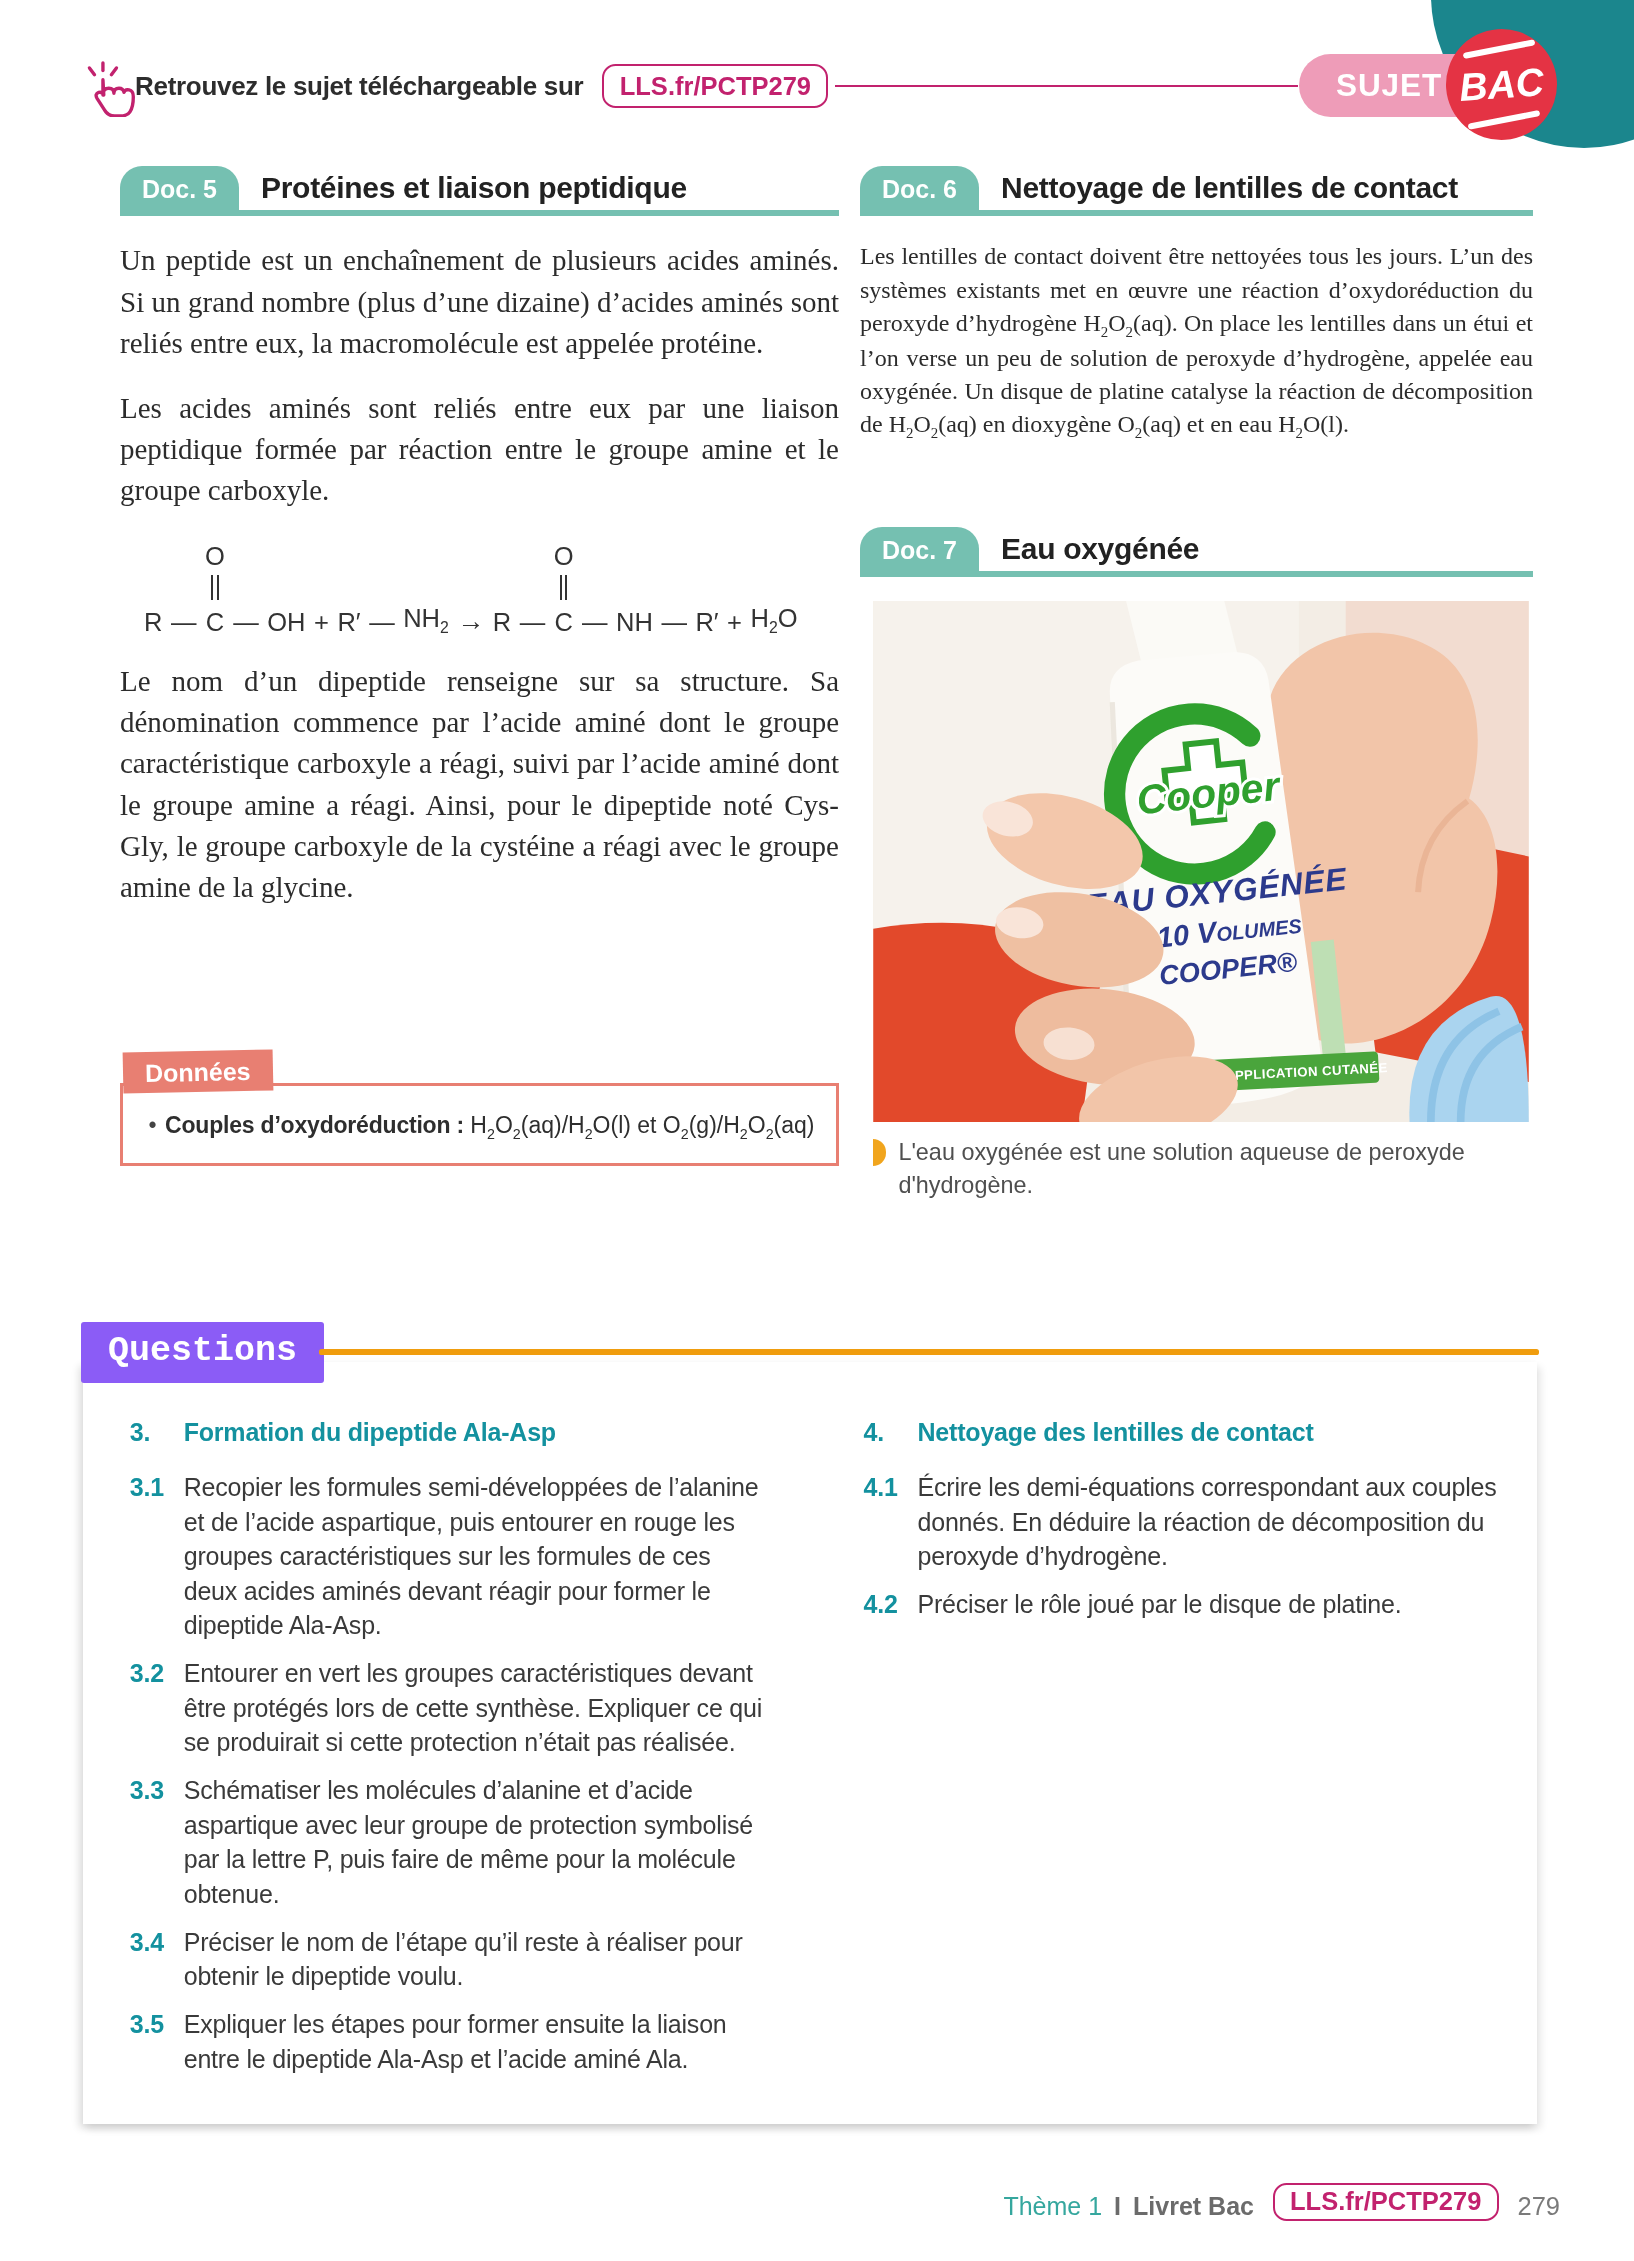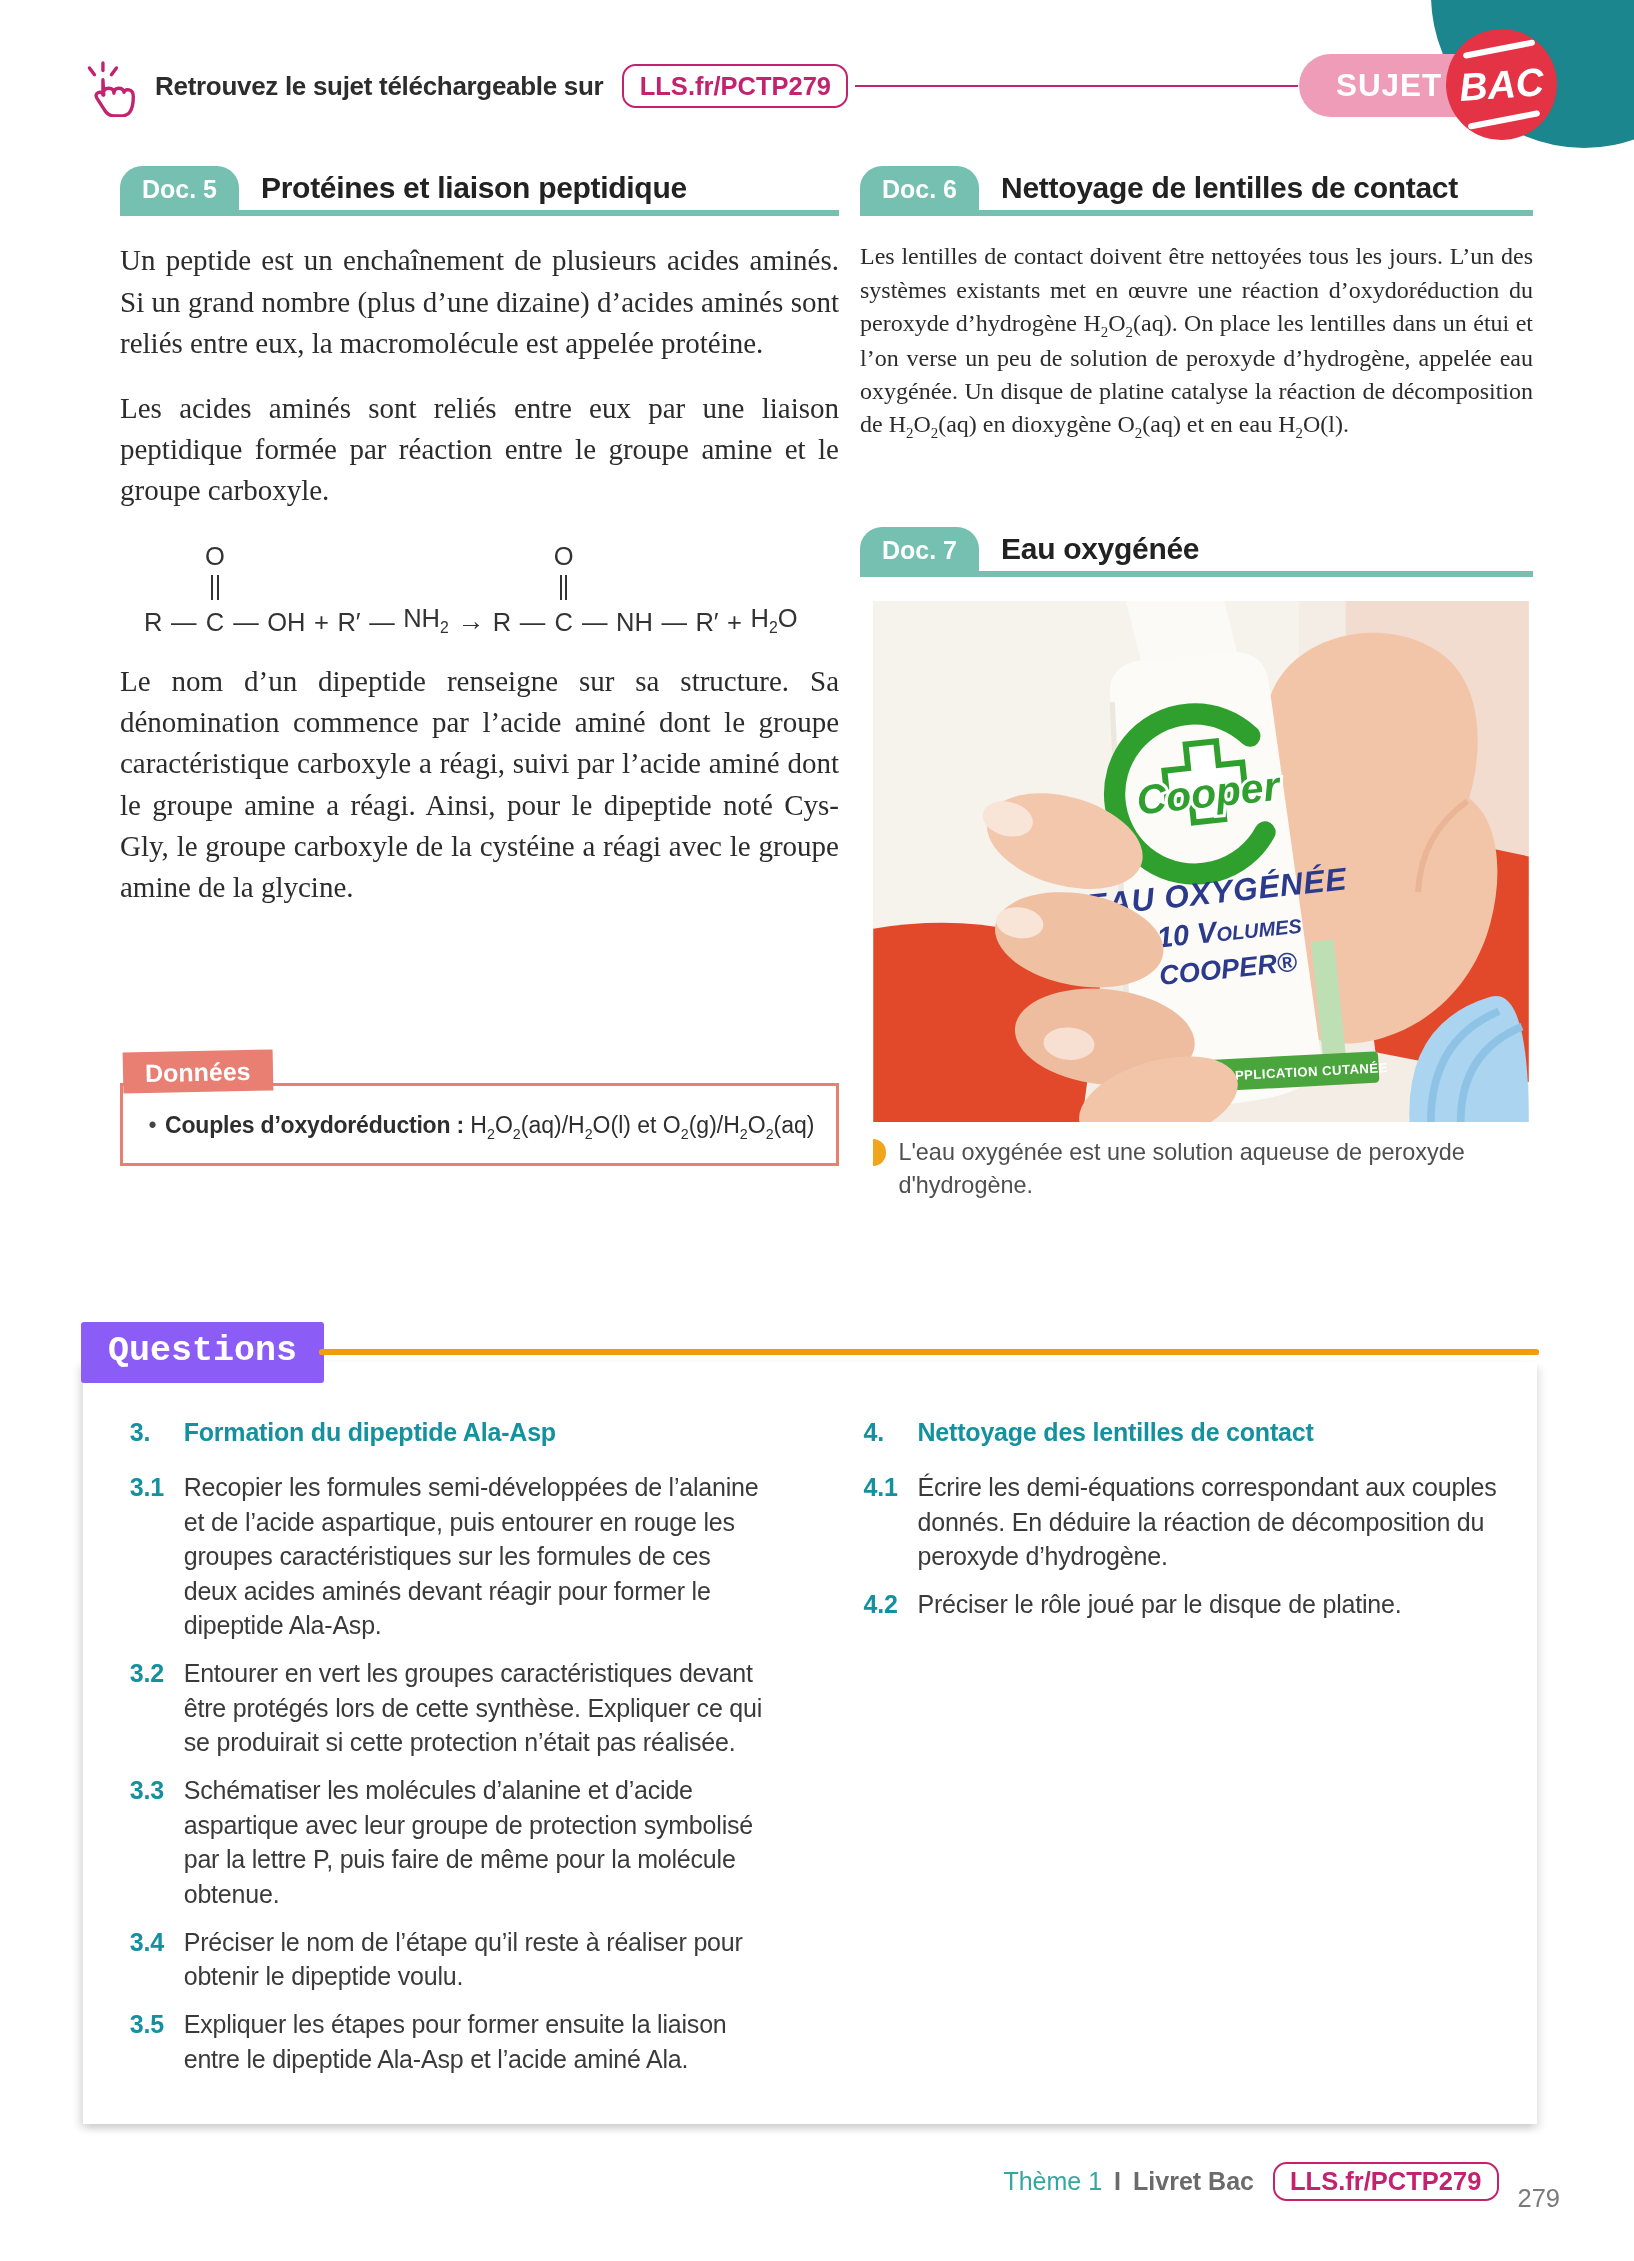--- a/index.html
+++ b/index.html
@@ -4,21 +4,21 @@
 <style>
   * { margin:0; padding:0; box-sizing:border-box; }
   html,body { background:#ffffff; }
   .page { position:relative; width:1635px; height:2261px; background:#fff; overflow:hidden;
           font-family:"Liberation Sans", sans-serif; color:#2e2e2e; }
 
   
   .topbar { position:absolute; left:81px; top:53px; width:1217px; height:66px;
             display:flex; align-items:center; z-index:3; }
   .click-icon { width:54px; height:61px; flex:none; }
-  .topbar-label { font-size:26px; font-weight:bold; color:#2d2d2d; margin-left:20px; letter-spacing:-0.3px; }
+  .topbar-label { font-size:26px; font-weight:bold; color:#2d2d2d; margin-left:0; letter-spacing:-0.3px; }
   .lls-pill { margin-left:19px; border:2.6px solid #c2226e; border-radius:13.6px; color:#c2226e;
               font-weight:bold; font-size:25.5px; padding:5.1px 15.3px; white-space:nowrap; }
   .topline { flex:1; height:2.6px; background:#c2226e; margin-left:6.8px; }
   .corner-blob { position:absolute; top:-158px; right:-102px; width:306px; height:306px;
                  border-radius:50%; background:#1b868d; z-index:1; }
   .sujet-pill { position:absolute; top:54px; left:1299px; width:204px; height:63px; background:#ee9cb8;
                 border-radius:34px; color:#fff; font-weight:bold; font-size:31.5px; letter-spacing:0.9px;
                 display:flex; align-items:center; padding-left:37px; z-index:2; }
   .bac-badge { position:absolute; top:29px; left:1446px; width:111px; height:111px; background:#e43344;
                border-radius:50%; color:#fff; display:flex; align-items:center; justify-content:center;
@@ -77,21 +77,21 @@
   .q-box { background:#fff; margin:-20.4px 1.7px 0 1.7px; padding:53px 34px 34px 47px;
            box-shadow:-4.3px 4.3px 7.7px rgba(0,0,0,0.13), 4.3px 5.1px 7.7px rgba(0,0,0,0.09);
            display:grid; grid-template-columns:1fr 1fr; column-gap:94px; min-height:749px; }
   .qrow { display:grid; grid-template-columns:54px 1fr; margin-bottom:13.6px;
           font-size:25px; line-height:1.38; color:#3a3a3a; letter-spacing:-0.2px; }
   .qtitle-row { margin-bottom:20.4px; }
   .qnum { color:#13919f; font-weight:bold; }
   .qtitle { color:#13919f; font-weight:bold; }
 
   
-  .footer { position:absolute; right:75px; bottom:48px; display:flex; align-items:center; gap:12px; }
+  .footer { position:absolute; right:75px; bottom:40px; display:flex; align-items:flex-end; gap:12px; }
   .f-theme { color:#35a79e; font-size:25px; }
   .f-sep   { color:#6b6b6b; font-weight:bold; font-size:25px; }
   .f-book  { color:#6b6b6b; font-weight:bold; font-size:25px; }
   .f-lls   { border:2.6px solid #c2226e; border-radius:13.6px; padding:2.6px 15.3px; color:#c2226e;
              font-weight:bold; font-size:25.5px; margin-left:6.8px; }
   .f-page  { color:#7a7a7a; font-size:25.5px; margin-left:6.8px;margin-top:34px; }
 </style>
 </head>
 <body>
 

